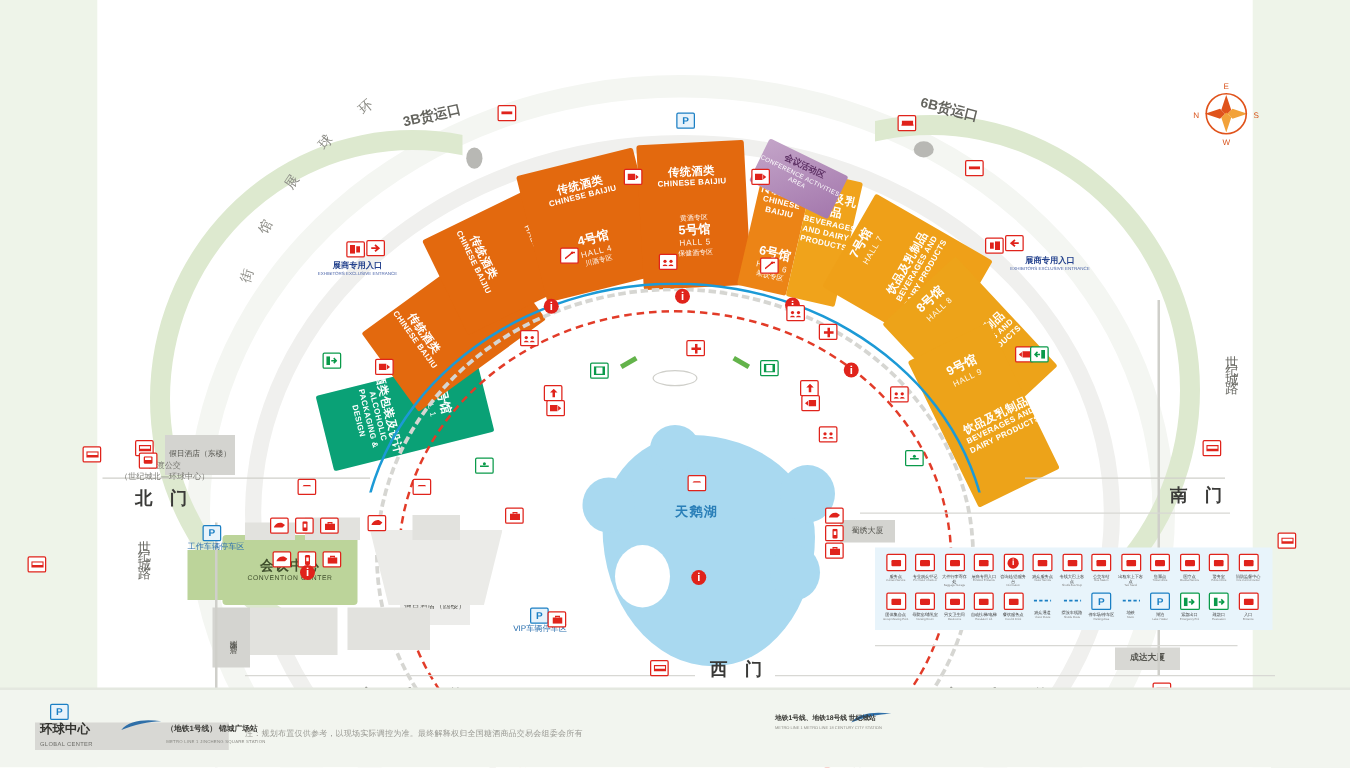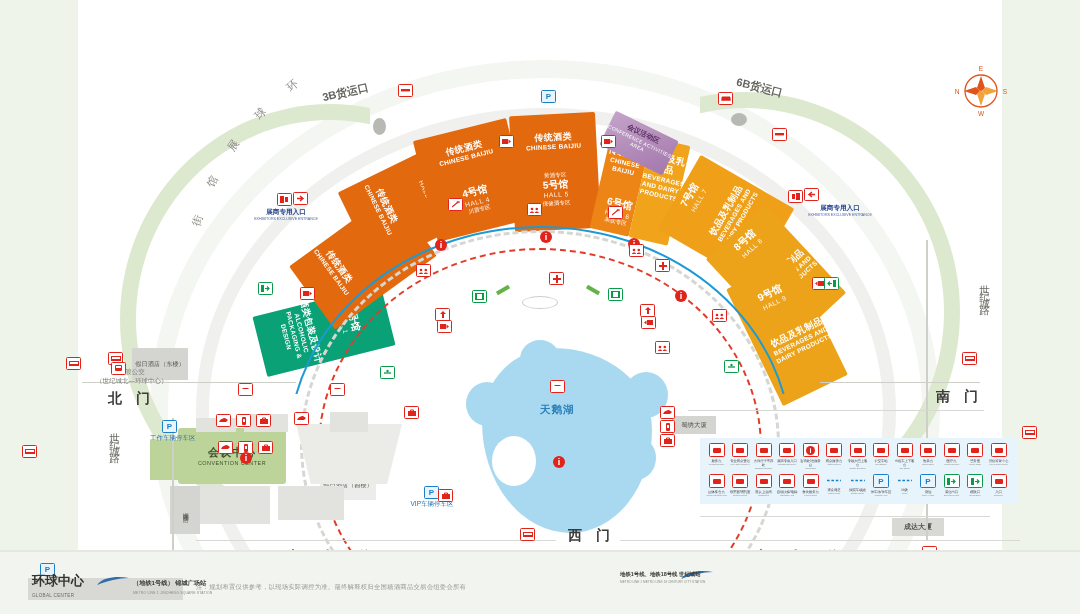--- a/index.html
+++ b/index.html
@@ -78,21 +78,21 @@
   .leg-ic{width:14px;height:12px;margin:0 auto;border:1.1px solid #e0231b;background:#fff;border-radius:1.5px;
           display:flex;align-items:center;justify-content:center;}
   .leg-ic.g{border-color:#0a9a4a;}
   .leg-ic.b{border-color:#1b7fc4;background:#e9f4fc;}
   .leg-ic.n{border:none;background:transparent;}
   .leg-cn{font-size:3.4px;color:#444;line-height:4px;margin-top:1.5px;letter-spacing:-.1px;}
   .leg-en{font-size:2.4px;color:#8a8a8a;line-height:3px;letter-spacing:-.1px;}
 
   
   .gc-box{position:absolute;left:28px;bottom:14px;width:155px;height:22px;background:#d8d8d4;}
-  .gc-cn{position:absolute;left:32px;bottom:24px;font-size:13px;font-weight:bold;color:#33332f;}
+  .gc-cn{position:absolute;left:32px;bottom:24px;font-size:10px;font-weight:bold;color:#33332f;}
   .gc-en{position:absolute;left:32px;bottom:16px;font-size:4.6px;color:#6d6d68;letter-spacing:.3px;}
   .gc-metro{position:absolute;left:78px;bottom:24px;font-size:6.2px;color:#3a3a36;font-weight:bold;}
   .gc-metro-en{position:absolute;left:78px;bottom:17px;font-size:3.4px;color:#8a8a85;letter-spacing:.2px;}
   .metro2{position:absolute;left:620px;bottom:36px;font-size:5.4px;color:#3a3a36;font-weight:bold;}
   .metro2en{position:absolute;left:620px;bottom:30px;font-size:3.2px;color:#8e8e88;}
   .note{position:absolute;left:196px;bottom:22px;font-size:6.4px;color:#9a9a94;letter-spacing:.2px;}
   .trainswoosh{position:absolute;width:34px;height:10px;}
 
   .compass{position:absolute;left:952px;top:62px;width:58px;height:56px;}
   .dotcircle{position:absolute;background:#b8b8b4;border-radius:50%;}

